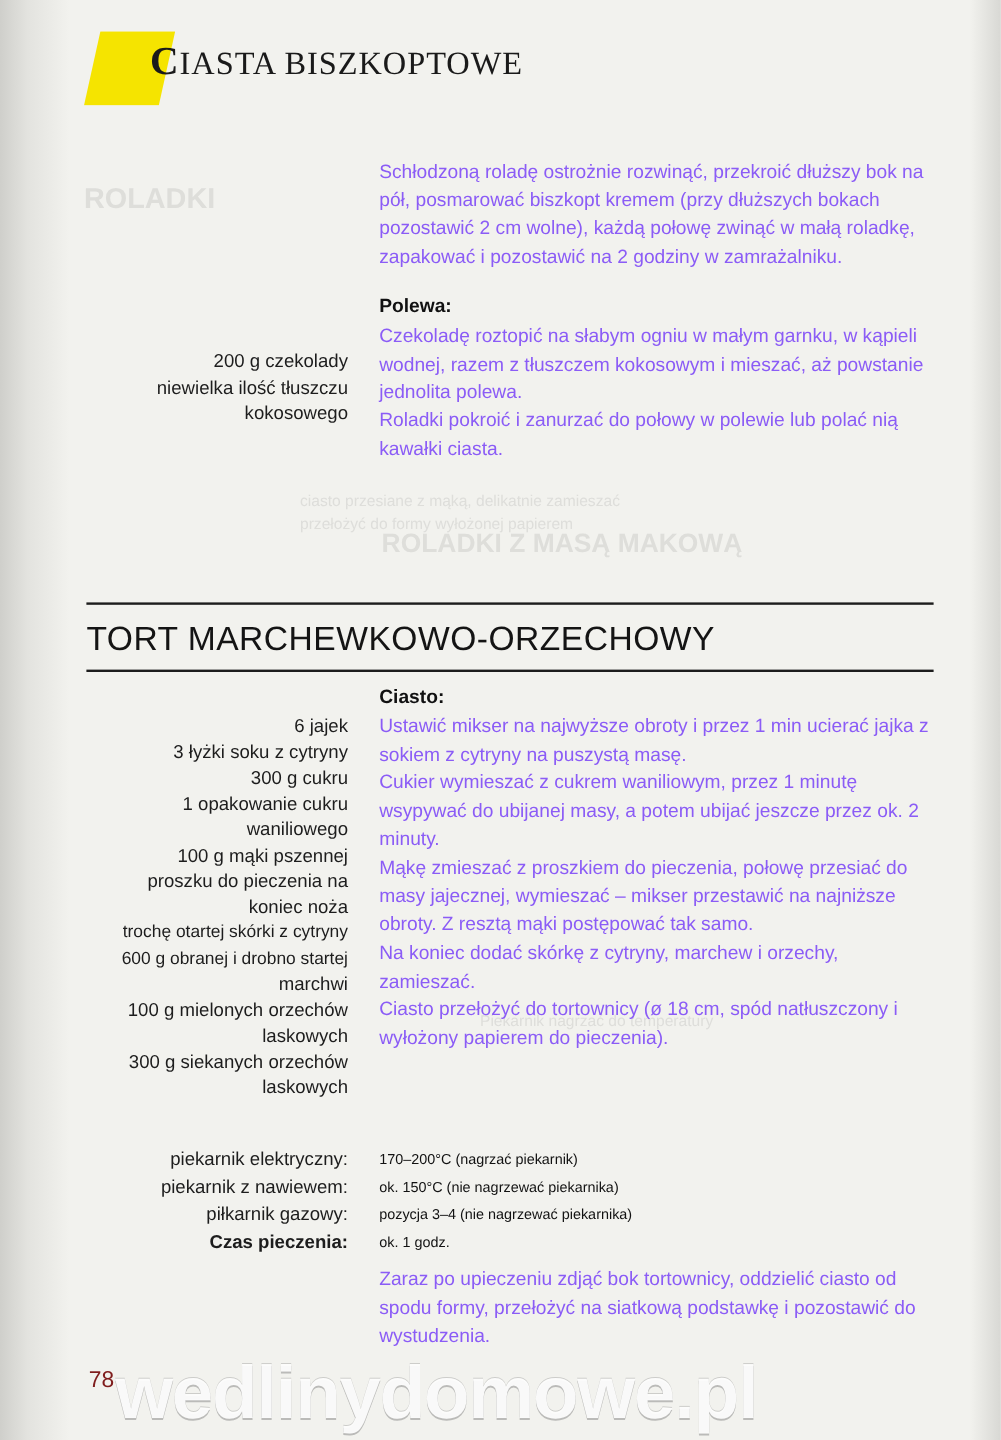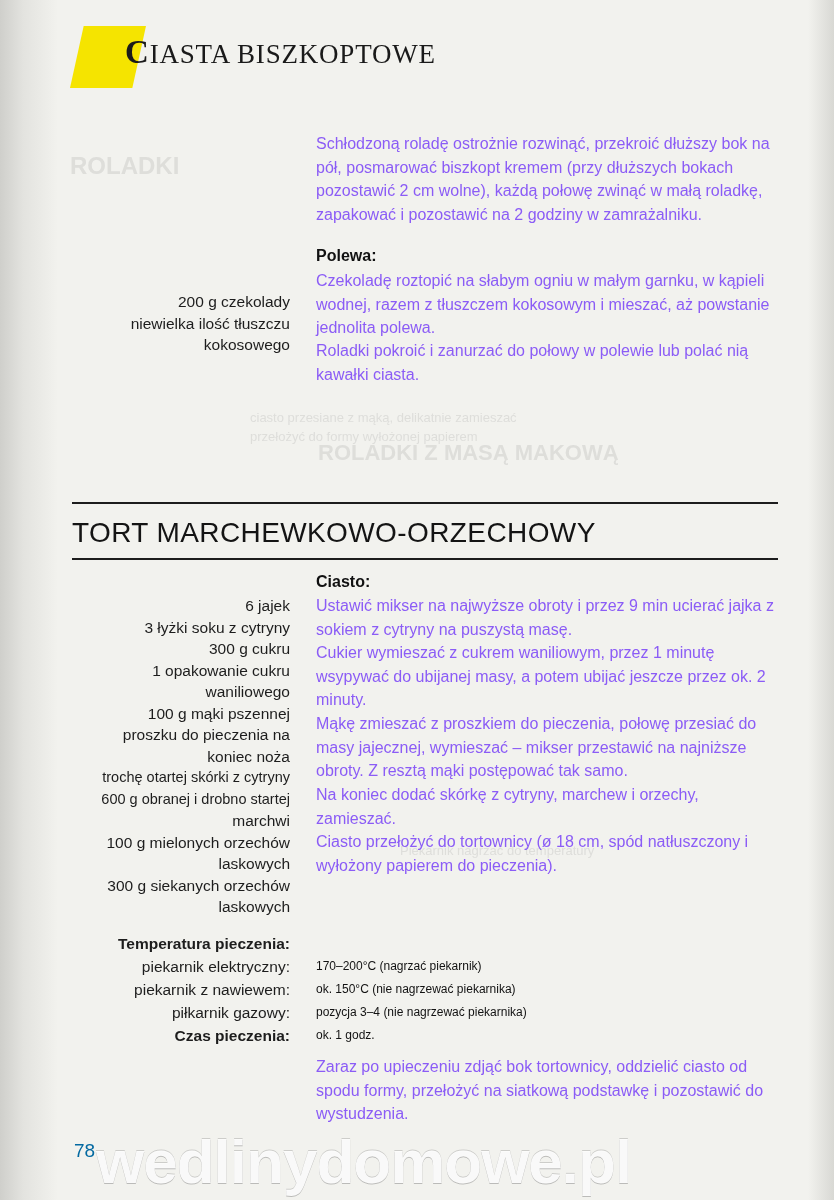--- a/index.html
+++ b/index.html
@@ -129,21 +129,21 @@
     line-height: 23px;
     color: #121212;
   }
 
   
   .folio {
     position: absolute;
     left: 74px;
     top: 1140px;
     font-size: 19px;
-    color: #0369a1;
+    color: #7f1d1d;
   }
 
   
   .watermark {
     position: absolute;
     left: 96px;
     top: 1094px;
     width: 680px;
     font-size: 62px;
     font-weight: 700;
@@ -204,27 +204,26 @@
     <div>koniec noża</div>
     <div style="font-size:14.5px;">trochę otartej skórki z cytryny</div>
     <div style="font-size:14.5px;">600 g obranej i drobno startej</div>
     <div>marchwi</div>
     <div>100 g mielonych orzechów</div>
     <div>laskowych</div>
     <div>300 g siekanych orzechów</div>
     <div>laskowych</div>
   </div>
 
-  <div class="col-right" style="left:316px; top:594px; width:462px;">Ustawić mikser na najwyższe obroty i przez 9 min ucierać jajka z sokiem z cytryny na puszystą masę.</div>
+  <div class="col-right" style="left:316px; top:594px; width:462px;">Ustawić mikser na najwyższe obroty i przez 1 min ucierać jajka z sokiem z cytryny na puszystą masę.</div>
   <div class="col-right" style="left:316px; top:641px; width:462px;">Cukier wymieszać z cukrem waniliowym, przez 1 minutę wsypywać do ubijanej masy, a potem ubijać jeszcze przez ok. 2 minuty.</div>
   <div class="col-right" style="left:316px; top:712px; width:462px;">Mąkę zmieszać z proszkiem do pieczenia, połowę przesiać do masy jajecznej, wymieszać – mikser przestawić na najniższe obroty. Z resztą mąki postępować tak samo.</div>
   <div class="col-right" style="left:316px; top:783px; width:462px;">Na koniec dodać skórkę z cytryny, marchew i orzechy, zamieszać.</div>
   <div class="col-right" style="left:316px; top:830px; width:462px;">Ciasto przełożyć do tortownicy (ø 18 cm, spód natłuszczony i wyłożony papierem do pieczenia).</div>
 
-  <div class="bake-label bold-label" style="left:62px; top:932px; width:228px;">Temperatura pieczenia:</div>
 
   <div class="bake-label" style="left:62px; top:955px; width:228px;">piekarnik elektryczny:</div>
   <div class="bake-label" style="left:62px; top:978px; width:228px;">piekarnik z nawiewem:</div>
   <div class="bake-label" style="left:62px; top:1001px; width:228px;">piłkarnik gazowy:</div>
   <div class="bake-label bold-label" style="left:62px; top:1024px; width:228px;">Czas pieczenia:</div>
 
   <div class="bake-value" style="left:316px; top:955px; width:462px;">170–200°C (nagrzać piekarnik)</div>
   <div class="bake-value" style="left:316px; top:978px; width:462px;">ok. 150°C (nie nagrzewać piekarnika)</div>
   <div class="bake-value" style="left:316px; top:1001px; width:462px;">pozycja 3–4 (nie nagrzewać piekarnika)</div>
   <div class="bake-value" style="left:316px; top:1024px; width:462px;">ok. 1 godz.</div>

